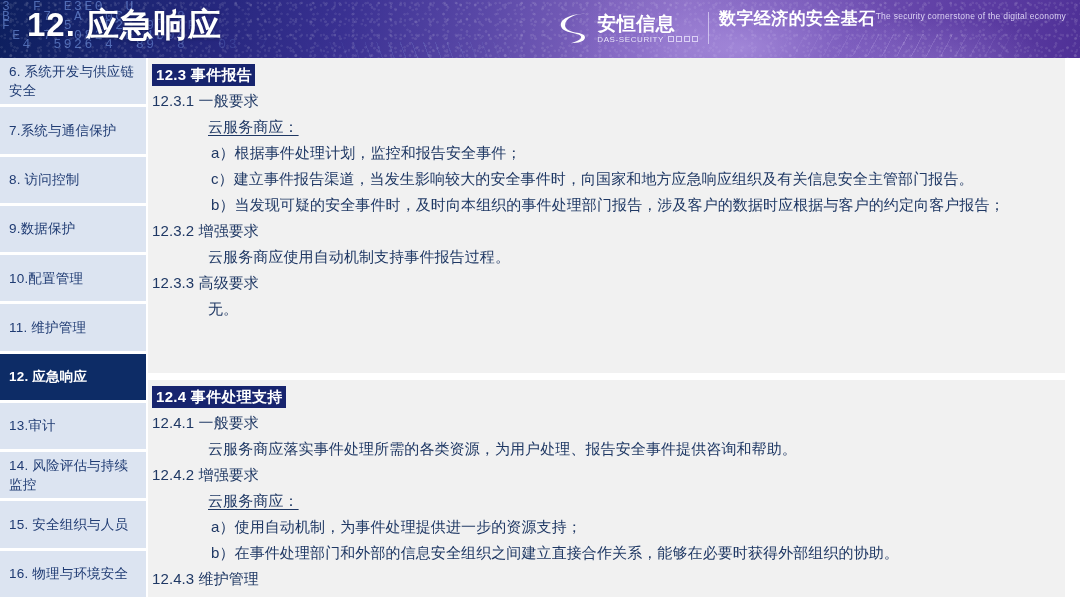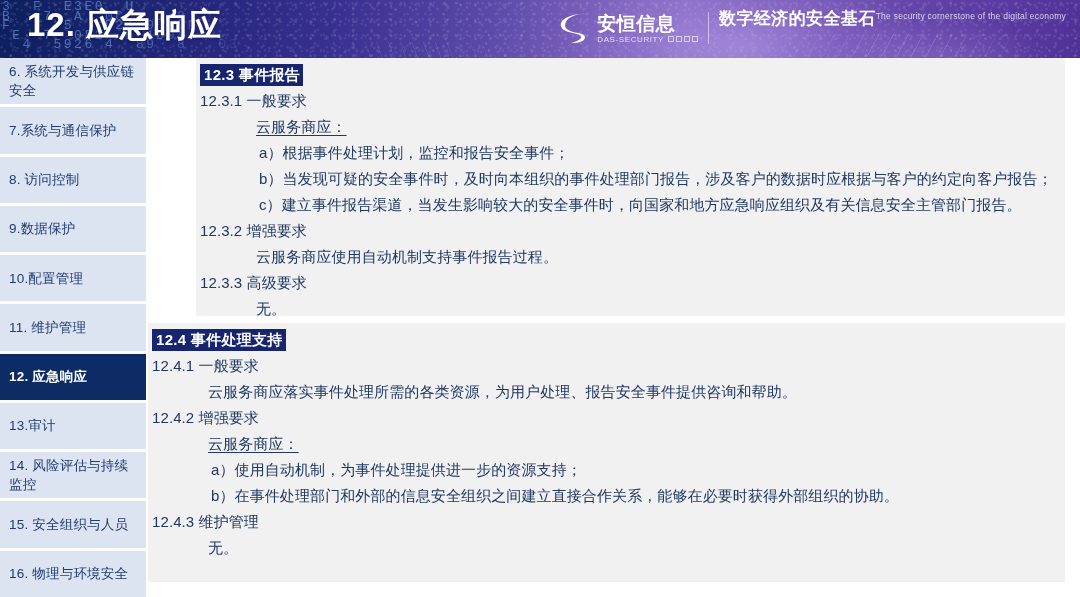--- a/index.html
+++ b/index.html
@@ -168,21 +168,21 @@
     position: absolute; left: 148px; top: 0;
     width: 917px; height: 539px;
     display: flex; flex-direction: column;
     gap: 7px;
   }
   .panel {
     background: #f1f1f1;
     padding: 5px 0 6px 0;
     flex: 0 0 auto;
   }
-  .panel-1 { height: 258px; margin-left: 48px; }
+  .panel-1 { height: 315px; }
   .panel-2 { height: 259px; }
 
   .line {
     color: #1f3864;
     font-size: 15px;
     line-height: 26px;
     white-space: nowrap;
     letter-spacing: .1px;
   }
   .sec-head {
@@ -282,22 +282,22 @@
       </div>
     </nav>
 
   <main class="content">
     <section class="panel panel-1">
       <div class="sec-head">12.3 事件报告</div>
       <div id="panel1-lines">
           <div class="line lvl0">12.3.1 一般要求</div>
           <div class="line lvl1 underlined">云服务商应：</div>
           <div class="line lvl2">a）根据事件处理计划，监控和报告安全事件；</div>
+          <div class="line lvl2">c）建立事件报告渠道，当发生影响较大的安全事件时，向国家和地方应急响应组织及有关信息安全主管部门报告。</div>
           <div class="line lvl2">b）当发现可疑的安全事件时，及时向本组织的事件处理部门报告，涉及客户的数据时应根据与客户的约定向客户报告；</div>
-          <div class="line lvl2">c）建立事件报告渠道，当发生影响较大的安全事件时，向国家和地方应急响应组织及有关信息安全主管部门报告。</div>
           <div class="line lvl0">12.3.2 增强要求</div>
           <div class="line lvl1">云服务商应使用自动机制支持事件报告过程。</div>
           <div class="line lvl0">12.3.3 高级要求</div>
           <div class="line lvl1">无。</div>
         </div>
     </section>
 
     <section class="panel panel-2">
       <div class="sec-head">12.4 事件处理支持</div>
       <div id="panel2-lines">

